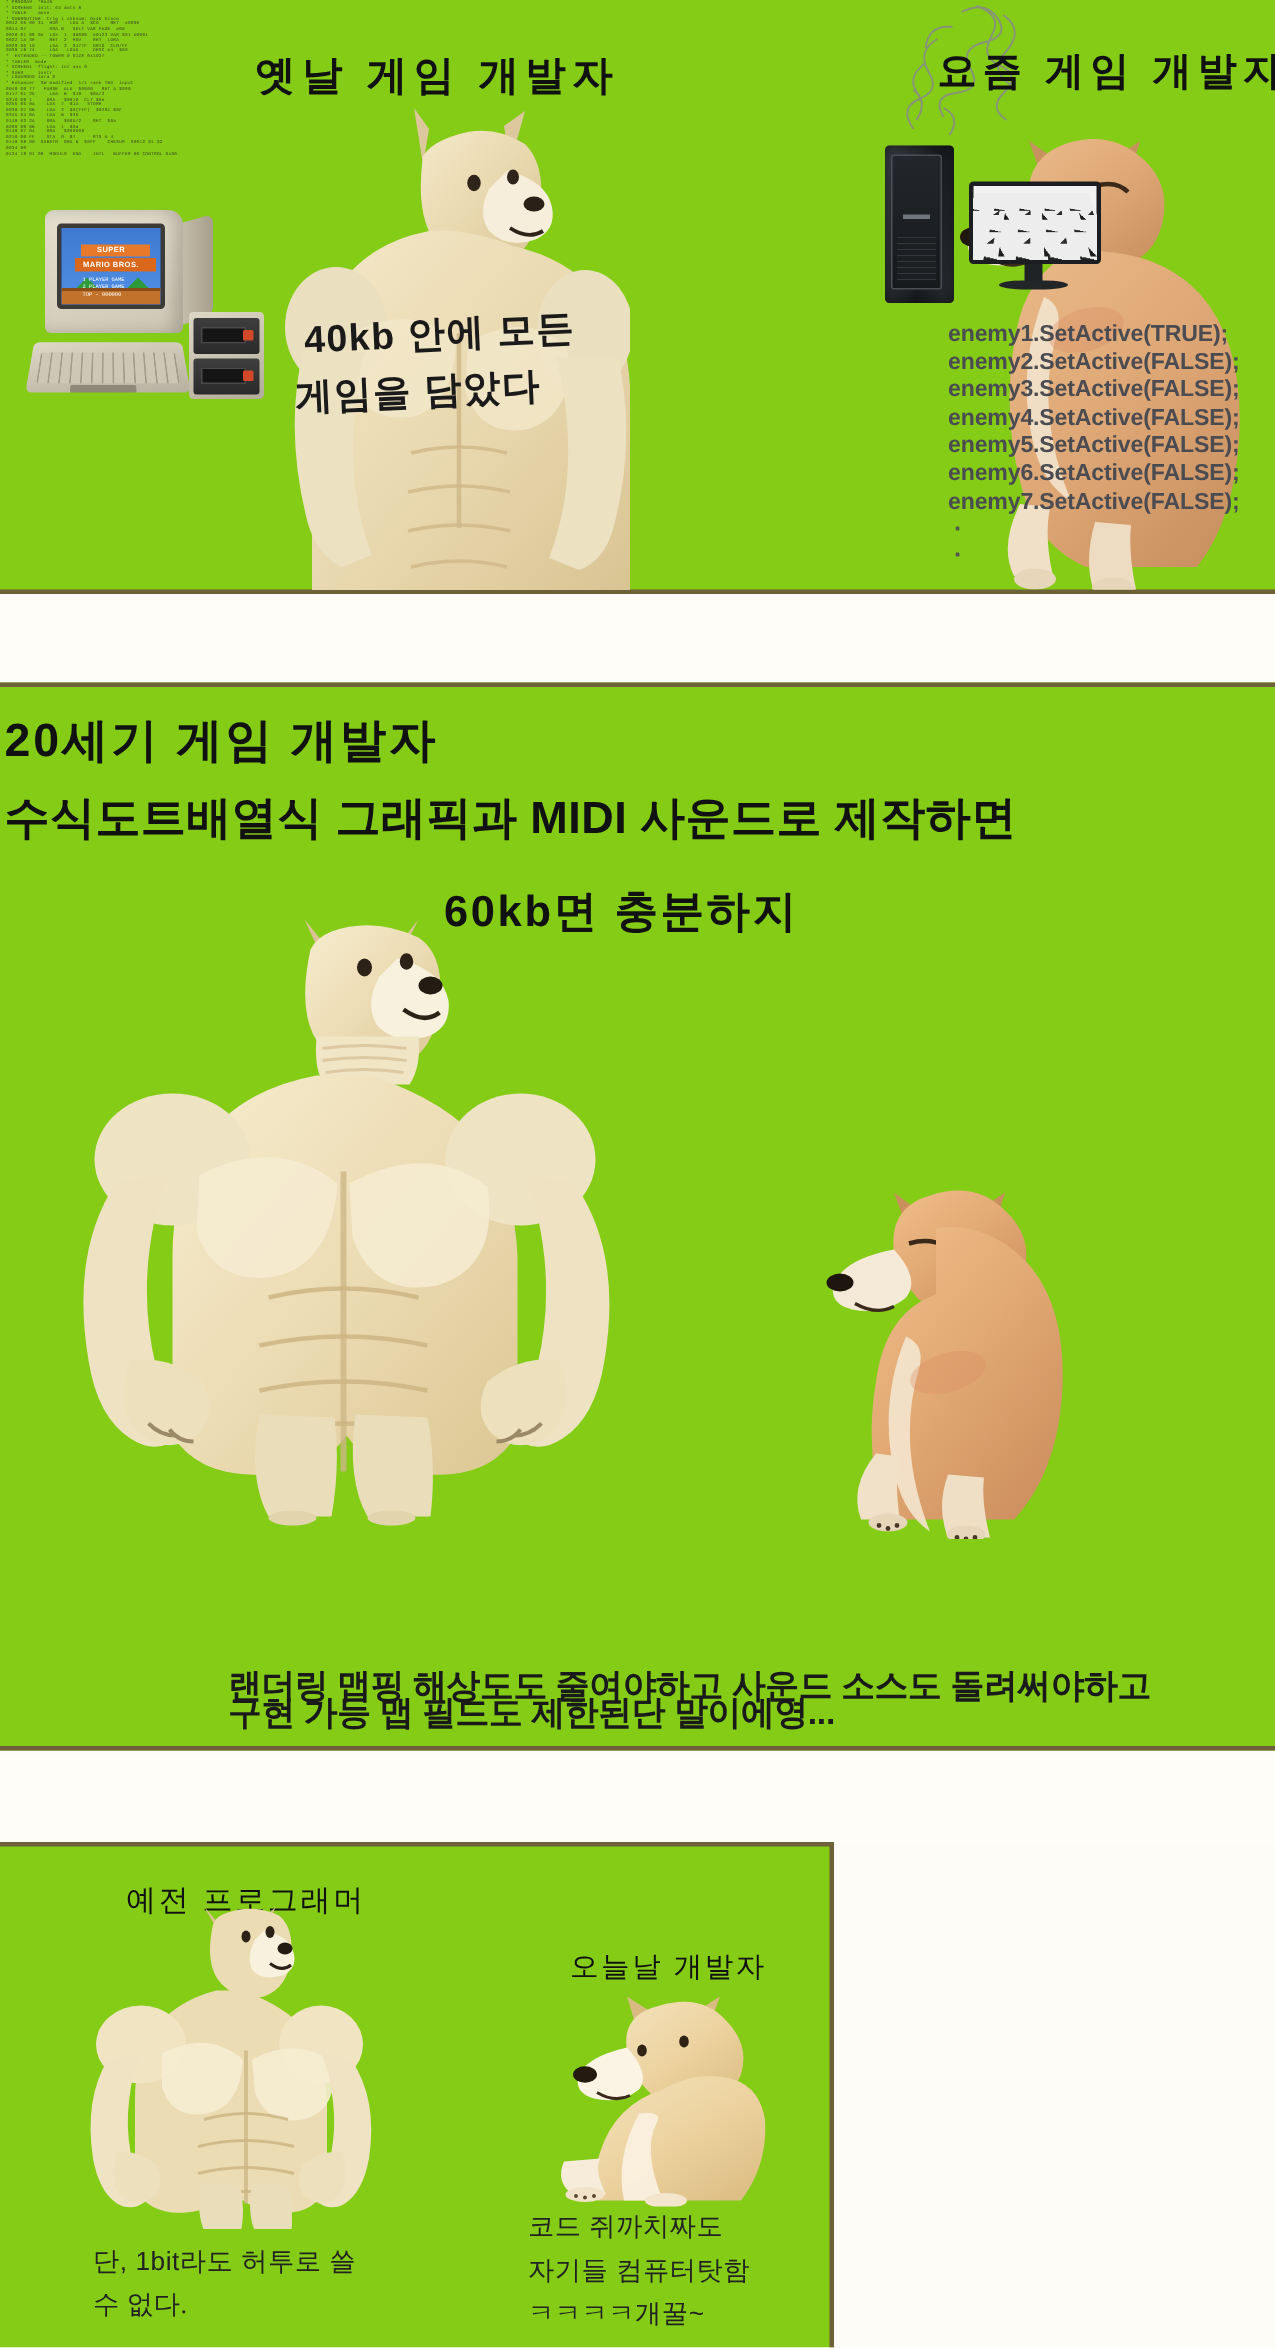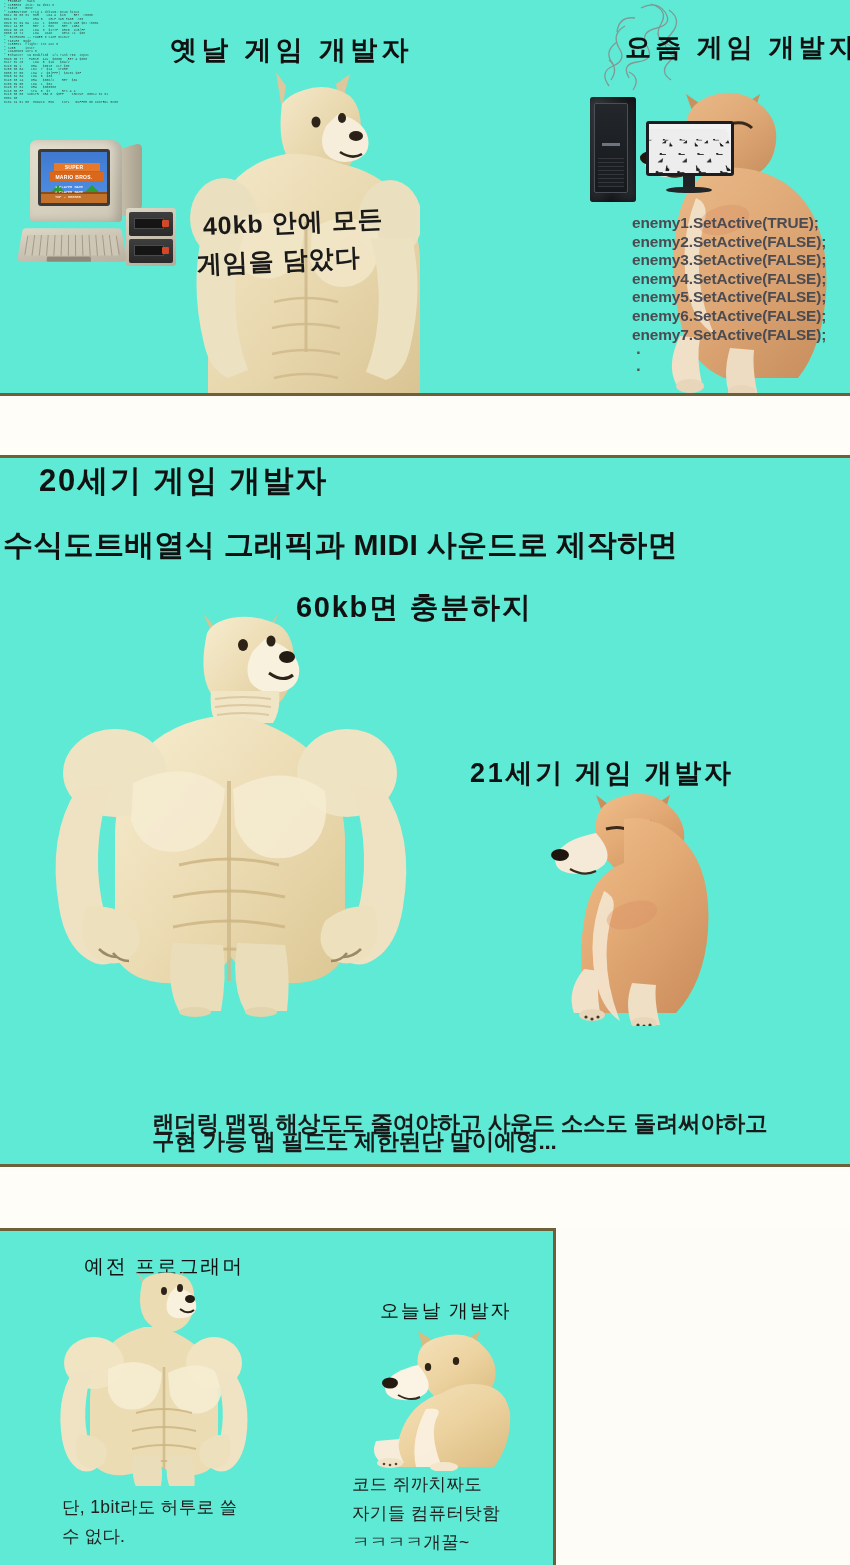--- a/index.html
+++ b/index.html
@@ -6,21 +6,21 @@
   body {
     width: 850px; height: 1565px;
     background: #fdfcf7;
     font-family: "Liberation Sans", sans-serif;
     overflow: hidden;
     position: relative;
   }
   .meme { position:absolute; left:0; top:0; width:850px; height:1565px; }
 
   
-  .panel { position:absolute; background:#5eead4; overflow:hidden; }
+  .panel { position:absolute; background:#84cc16; overflow:hidden; }
   #panel-1 { left:0; top:0; width:850px; height:396px; border-bottom:3px solid #6e6038; }
   #panel-2 { left:0; top:455px; width:850px; height:712px;
              border-top:3px solid #6e6038; border-bottom:3px solid #6e6038; }
   #panel-3 { left:0; top:1228px; width:556px; height:337px;
              border-top:3px solid #6e6038; border-right:3px solid #6e6038; }
   .gap { position:absolute; left:0; width:850px; background:#fefdf8; }
   #gap-1 { top:399px; height:56px; }
   #gap-2 { top:1170px; height:58px; }
 
   
@@ -339,24 +339,23 @@
       <div>enemy5.SetActive(FALSE);</div>
       <div>enemy6.SetActive(FALSE);</div>
       <div>enemy7.SetActive(FALSE);</div>
       <div class="dot">·</div>
       <div class="dot">·</div>
     </div>
   </div>
 
   <div class="panel" id="panel-2">
 
-    <div class="hdr" id="t-20c" style="top:2px;margin-left:36px;">20세기 게임 개발자</div>
+    <div class="hdr" id="t-20c" style="top:15px;">20세기 게임 개발자</div>
     <div class="hdr" id="t-spec" style="top:67px;">수식도트배열식 그래픽과 MIDI 사운드로 제작하면</div>
     <div class="hdr" id="t-60kb" style="top:130px;">60kb면 충분하지</div>
-    <div class="hdr" id="t-21c" style="top:297px;">21세기 게임 개발자</div>
 
     <svg class="doge" id="buff-doge-mid" viewBox="0 0 410 405" style="top:155px;">
       <defs>
         <linearGradient id="fur3" x1="0" y1="0" x2="1" y2="1">
           <stop offset="0%" stop-color="#f6ecce"></stop>
             <stop offset="50%" stop-color="#ecdcb4"></stop>
           <stop offset="100%" stop-color="#dcc793"></stop>
         </linearGradient>
       </defs>
 

